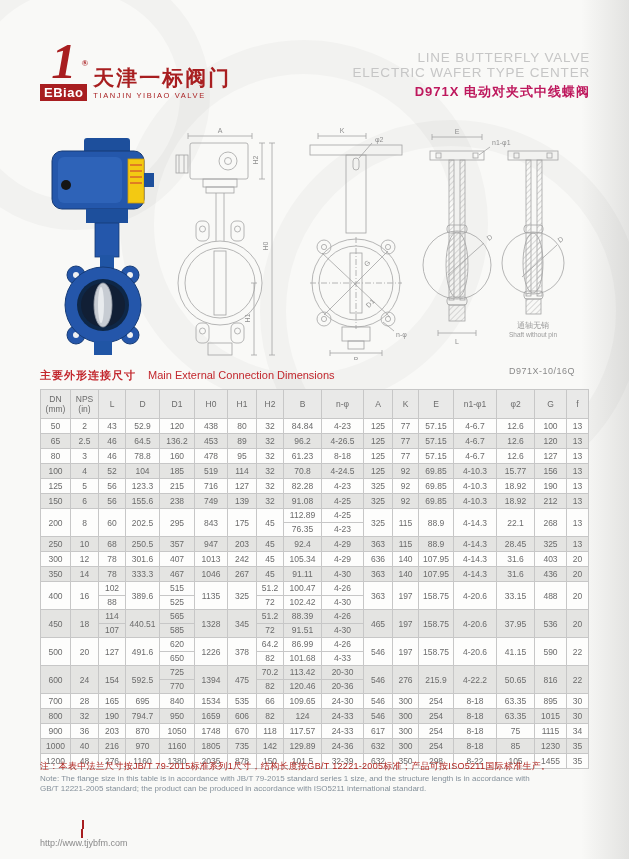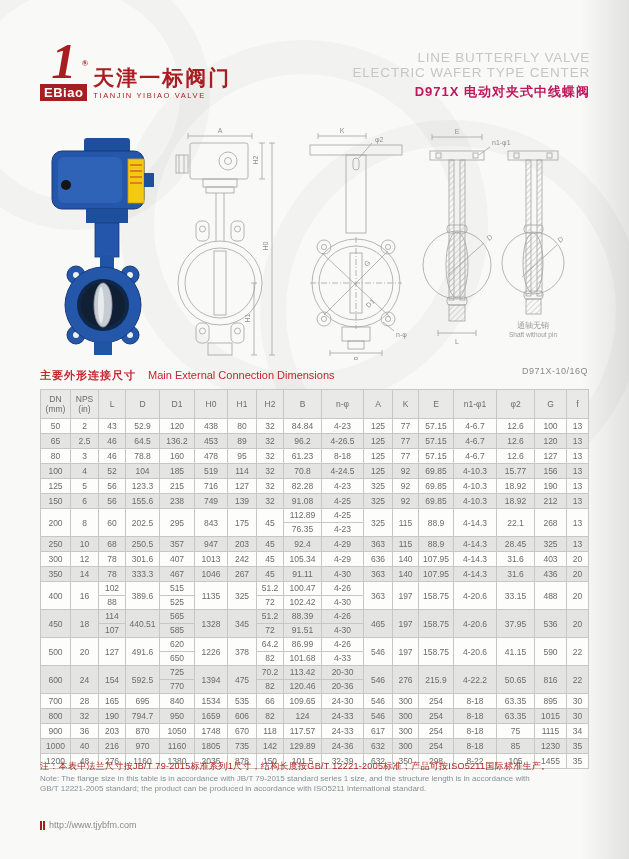--- a/index.html
+++ b/index.html
@@ -33,40 +33,40 @@
   .title-cn{color:#be185d;font-size:13px;font-weight:600;letter-spacing:1px;margin-top:3px;}
 
   
   .drawings{position:absolute;left:0;top:125px;width:629px;height:235px;}
 
   
   .section-row{position:absolute;left:40px;top:366px;width:548px;height:18px;}
   .section-title{position:absolute;left:0;top:2px;font-size:11px;color:#c2272d;}
   .section-title .cn{font-weight:bold;letter-spacing:1px;}
   .section-title .en{font-weight:normal;margin-left:9px;}
-  .model-code{position:absolute;right:0;top:0;font-size:9px;color:#8a8a8a;letter-spacing:.5px;}
+  .model-code{position:absolute;right:13px;top:0;font-size:9px;color:#8a8a8a;letter-spacing:.5px;}
 
   
   .tbl-wrap{position:absolute;left:40px;top:389px;width:548px;}
   table{border-collapse:collapse;table-layout:fixed;width:548px;font-size:8.5px;color:#6b6b6b;}
   th,td{border:1px solid #c7c7c7;text-align:center;padding:0;vertical-align:middle;}
   thead th{background:#e9e9e8;font-weight:normal;height:28px;white-space:pre-line;line-height:10px;}
   tbody tr{height:15px;background:#fdfdfc;}
   tbody tr.alt{background:#e4e4e2;}
   td.split{padding:0;}
   td.split div{height:13px;line-height:13px;}
   td.split div + div{border-top:1px solid #c7c7c7;}
 
   
   .notes{position:absolute;left:40px;top:760px;width:552px;}
   .note-cn{color:#b0241f;font-size:9px;line-height:12px;letter-spacing:.3px;}
   .note-en{color:#84909a;font-size:8px;line-height:10px;margin-top:2px;}
 
   
-  .footer{position:absolute;left:40px;top:820px;font-size:9px;color:#8a8a8a;display:flex;align-items:center;}
+  .footer{position:absolute;left:40px;top:820px;font-size:9px;color:#8a8a8a;display:flex;align-items:center;flex-direction:column;}
   .footer-mark{display:inline-block;width:2px;height:9px;background:#a81e20;margin-right:1px;}
   .footer-mark + .footer-mark{margin-right:4px;}
 
   svg text{font-family:"Liberation Sans","DejaVu Sans",sans-serif;}
   .dimtxt{fill:#8f8f8f;font-size:7px;}
   .captxt{fill:#9a9a9a;}
 </style>
 </head>
 <body>
 

